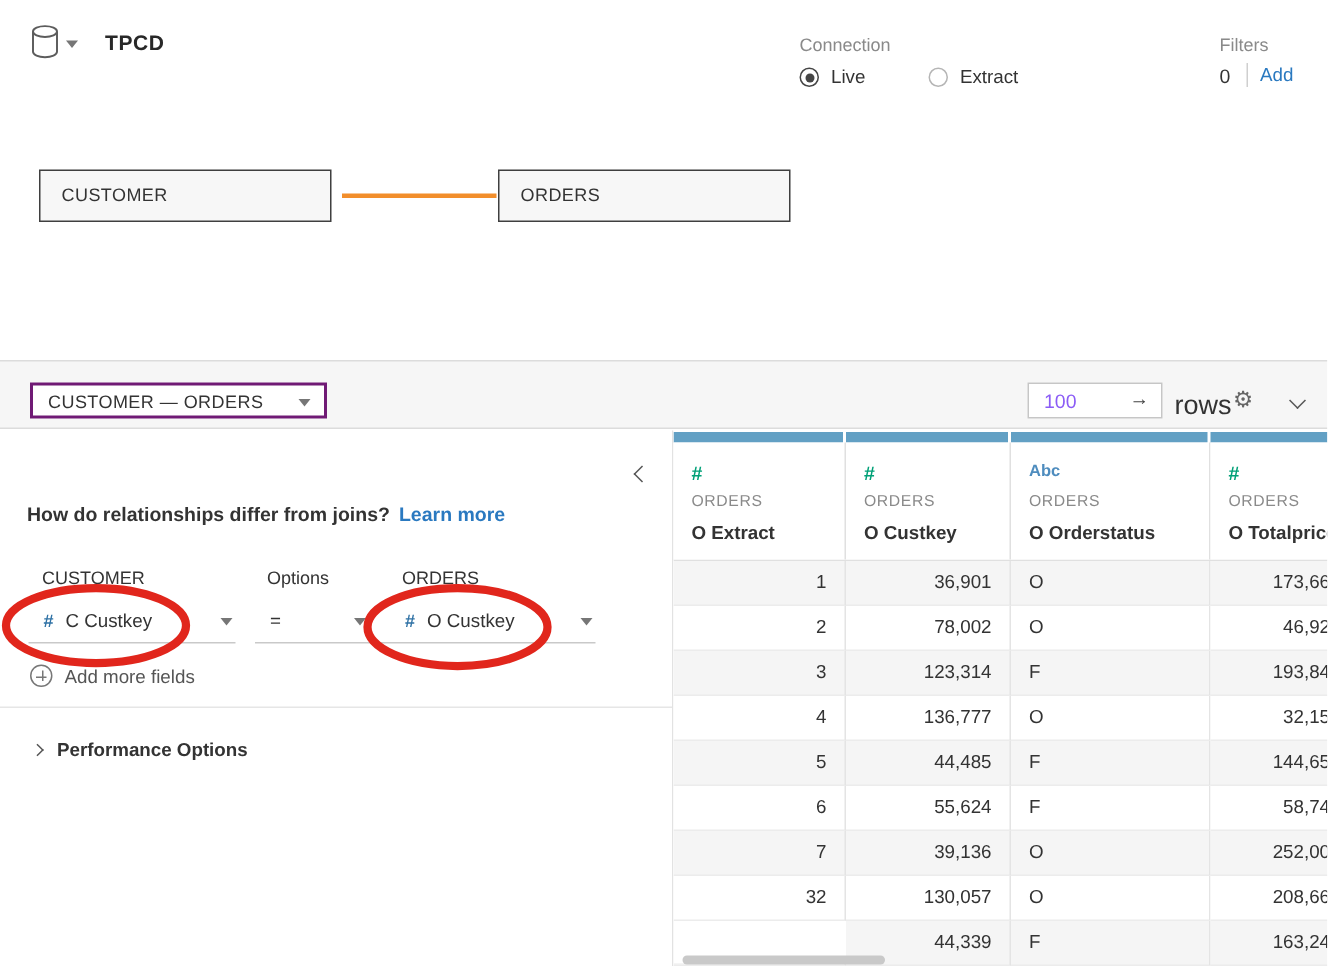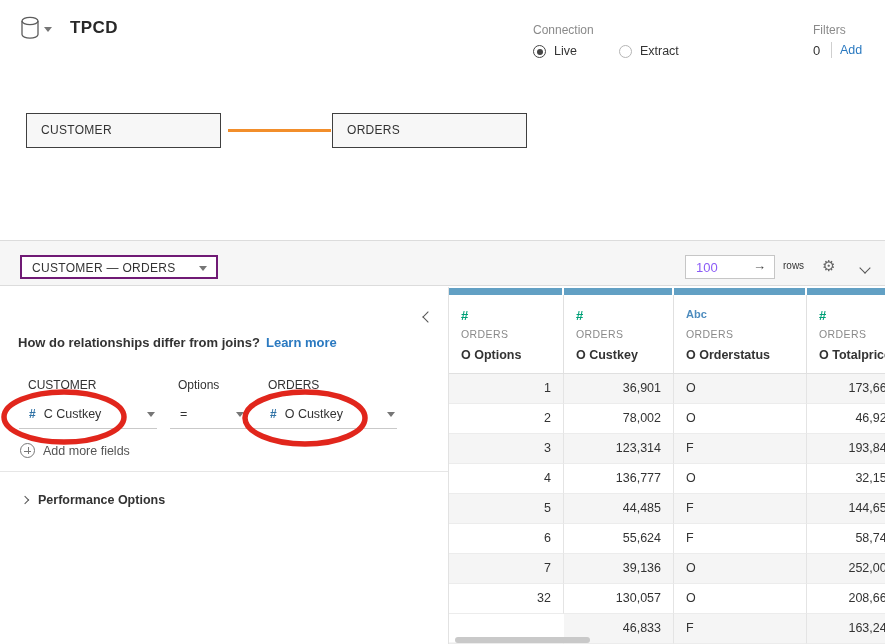--- a/index.html
+++ b/index.html
@@ -5,21 +5,21 @@
   * { margin:0; padding:0; box-sizing:border-box; }
   html,body { background:#fff; }
   body { font-family:"Liberation Sans", sans-serif; color:#333; }
   #app { position:relative; width:885px; height:644px; background:#fff; overflow:hidden; }
 
   
   .ds-header { position:absolute; left:20px; top:16px; display:flex; align-items:center; }
   .db-icon { width:20px; height:24px; }
   .db-caret { margin:2px 0 0 4px; }
   .caret { width:0; height:0; border-left:4px solid transparent; border-right:4px solid transparent; border-top:5px solid #767676; display:inline-block; }
-  .ds-title { margin-left:18px; font-size:17px; font-weight:600; letter-spacing:.4px; color:#282828; }
+  .ds-title { margin-left:18px; font-size:14px; font-weight:600; letter-spacing:.4px; color:#282828; }
 
   .conn-group { position:absolute; left:533px; top:23px; }
   .sec-label { font-size:12px; color:#8a8a8a; }
   .conn-row { display:flex; align-items:flex-end; margin-top:7px; }
   .radio { width:13px; height:13px; border-radius:50%; border:1.5px solid #b5b5b5; background:#fff; position:relative; flex:0 0 auto; }
   .radio.sel { border-color:#454545; }
   .radio.sel::after { content:""; position:absolute; left:2.5px; top:2.5px; width:6px; height:6px; border-radius:50%; background:#454545; }
   .radio-label { font-size:12.5px; color:#333; margin:0 0 0 8px; }
   .conn-gap { width:42px; }
 
@@ -33,21 +33,21 @@
   .table-box { position:absolute; top:113px; width:195px; height:35px; background:#f7f7f7; border:1.5px solid #3f3f3f; font-size:12px; font-weight:500; color:#333; line-height:32px; padding-left:14px; letter-spacing:.3px; }
   .noodle { position:absolute; left:228px; top:129px; width:103px; height:3px; background:#f28e2b; }
 
   
   .toolbar { position:absolute; left:0; top:240px; width:885px; height:46px; background:#f6f6f6; border-top:1px solid #dcdcdc; border-bottom:1px solid #dcdcdc; }
   .rel-select { position:absolute; left:20px; top:14px; width:198px; height:24px; background:#fff; border:2px solid #701a75; font-size:12px; color:#333; line-height:22px; padding-left:10px; letter-spacing:.3px; cursor:pointer; }
   .rel-select .caret { position:absolute; right:9px; top:9px; }
   .rowlimit-box { position:absolute; left:685px; top:14px; width:90px; height:24px; background:#fff; border:1px solid #c6c6c6; }
   .rowlimit-box input { position:absolute; left:0; top:0; width:66px; height:22px; border:none; outline:none; font-family:inherit; font-size:13px; color:#8b5cf6; padding-left:10px; background:transparent; }
   .row-arrow { position:absolute; right:8px; top:2px; font-size:13px; color:#444; cursor:pointer; }
-  .rows-label { position:absolute; left:783px; top:19px; font-size:10px; color:#333; }
+  .rows-label { position:absolute; left:783px; top:19px; font-size:18px; color:#333; }
   .gear { position:absolute; left:822px; top:16px; font-size:15px; color:#666; cursor:pointer; }
   .chev { display:inline-block; width:8px; height:8px; border-right:1.5px solid #555; border-bottom:1.5px solid #555; }
   .chev-down { transform:rotate(45deg); }
   .chev-left { transform:rotate(135deg); }
   .chev-right { transform:rotate(-45deg); width:6px; height:6px; }
   .tb-chevron { position:absolute; left:861px; top:17px; cursor:pointer; }
 
   
   .editor { position:absolute; left:0; top:287px; width:449px; height:357px; background:#fff; border-right:1px solid #e2e2e2; }
   .collapse { position:absolute; right:16px; top:20px; cursor:pointer; }
@@ -200,21 +200,21 @@
     </svg>
   </div>
 
   <div class="grid">
     <div class="grid-header-row">
         <div class="gcol" style="width: 115px;">
           <div class="strip"></div>
           <div class="hcell">
             <div class="ticon number">#</div>
             <div class="tname">ORDERS</div>
-            <div class="fname">O Options</div>
+            <div class="fname">O Extract</div>
           </div>
         </div>
         <div class="gcol" style="width: 110px;">
           <div class="strip"></div>
           <div class="hcell">
             <div class="ticon number">#</div>
             <div class="tname">ORDERS</div>
             <div class="fname">O Custkey</div>
           </div>
         </div>
@@ -279,21 +279,21 @@
           <div class="gcell" style="width: 117px; text-align: right;">252,004.18</div>
         </div>
         <div class="grow">
           <div class="gcell" style="width: 115px; text-align: right;">32</div>
           <div class="gcell" style="width: 110px; text-align: right;">130,057</div>
           <div class="gcell" style="width: 133px; text-align: left;">O</div>
           <div class="gcell" style="width: 117px; text-align: right;">208,660.75</div>
         </div>
         <div class="grow alt">
           <div class="gcell" style="width: 115px; text-align: right; margin-top: 28px;">33</div>
-          <div class="gcell" style="width: 110px; text-align: right;">46,833</div>
+          <div class="gcell" style="width: 110px; text-align: right;">44,339</div>
           <div class="gcell" style="width: 133px; text-align: left;">F</div>
           <div class="gcell" style="width: 117px; text-align: right;">163,243.98</div>
         </div>
       </div>
     <div class="hscrollbar"></div>
   </div>
 
 </div>
 
 </body></html>

